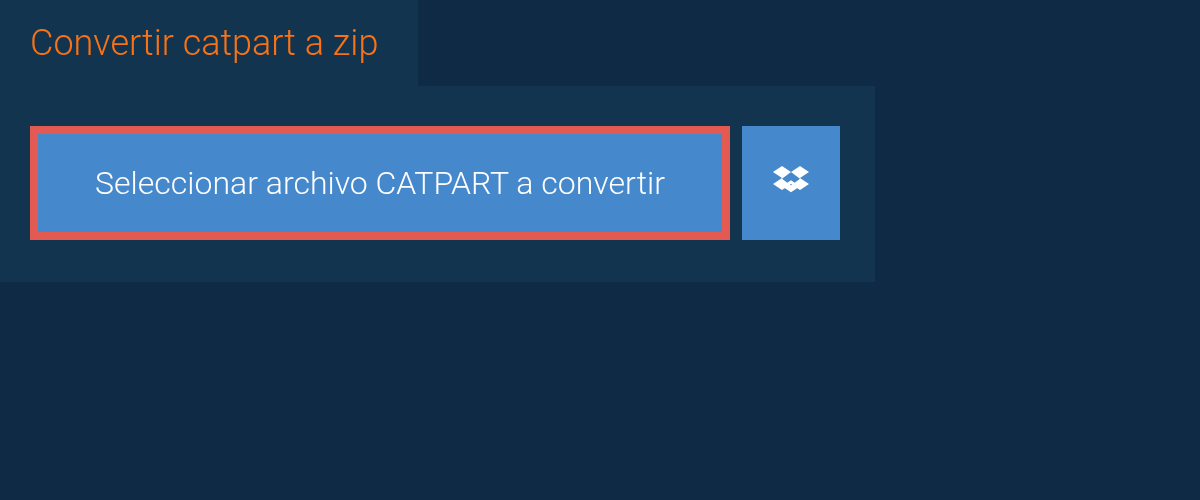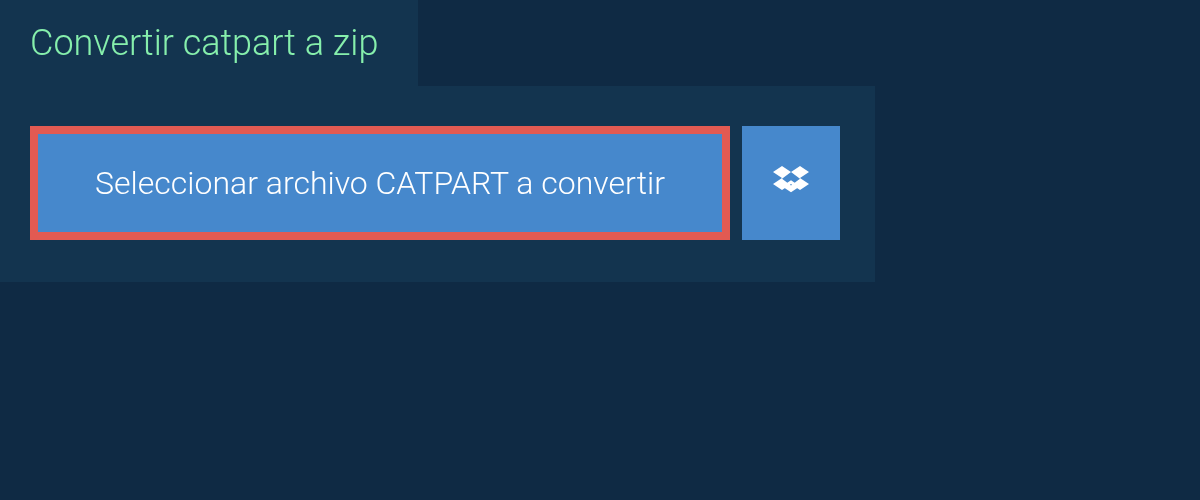--- a/index.html
+++ b/index.html
@@ -14,21 +14,21 @@
       font-family: -apple-system, BlinkMacSystemFont, "Segoe UI", Roboto, sans-serif;
       position: relative;
     }
     .tab-container {
       background: #13344f;
       display: inline-block;
       padding: 22px 40px 22px 30px;
       margin-left: 0;
     }
     .tab-title {
-      color: #86efac;
+      color: #f97316;
       font-size: 36px;
       font-weight: 300;
     }
     .panel {
       background: #13344f;
       margin: 0;
       padding: 40px 30px 42px 30px;
       width: 875px;
     }
     .button-row {

